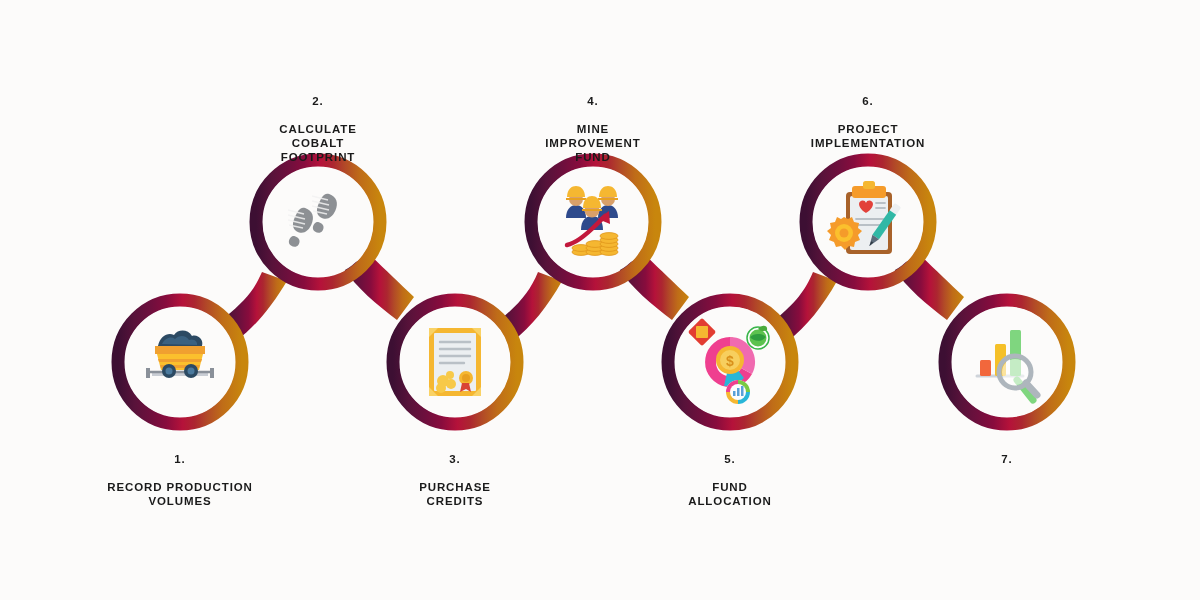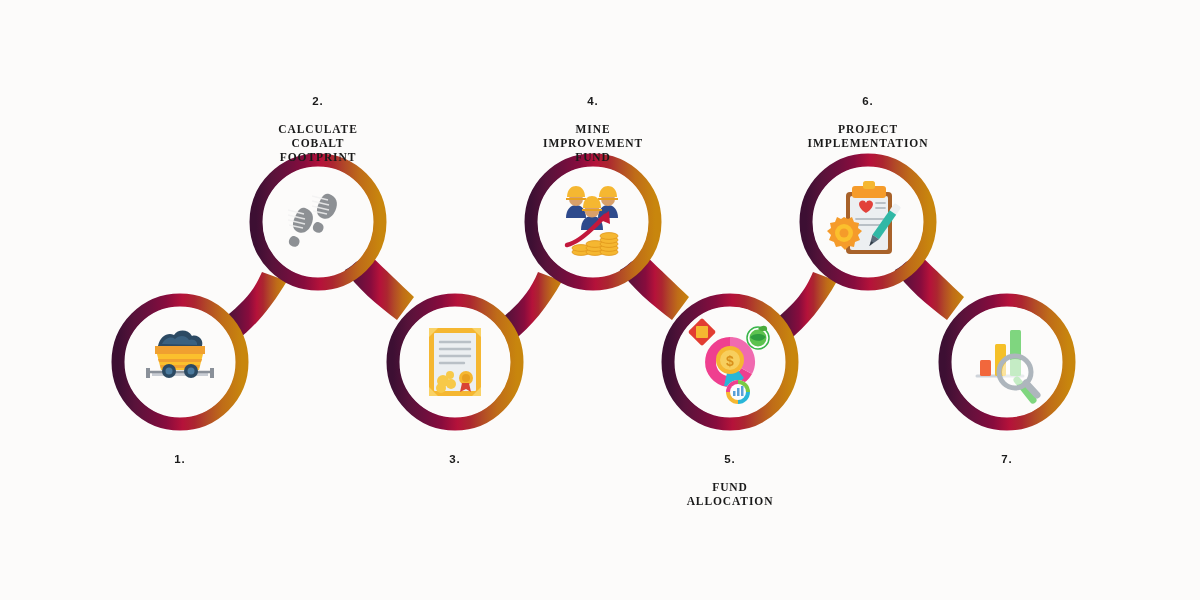--- a/index.html
+++ b/index.html
@@ -37,21 +37,20 @@
   }
   .step-num {
     display: block;
     font-size: 11.5px;
     font-weight: bold;
     letter-spacing: 0.9px;
     line-height: 14px;
   }
   .step-title {
     display: block;
-    font-family: Liberation Serif, serif;
   }
 </style>
 </head>
 <body>
 
 <div id="canvas" style="background: rgb(252, 251, 250);">
 
   <svg id="flow-svg" viewBox="0 0 1200 600">
     <defs>
       <linearGradient id="chainGrad" x1="0" y1="0" x2="1" y2="0">
@@ -266,31 +265,35 @@
       <rect x="3" y="-32" width="11" height="46" rx="1.5" fill="#7fd67f"></rect>
       <path d="M10,18 L26,38" stroke="#7fd67f" stroke-width="7" stroke-linecap="round"></path>
       <circle cx="8" cy="10" r="16" fill="none" stroke="#aeb6bd" stroke-width="5"></circle>
       <circle cx="8" cy="10" r="13" fill="#ffffff" opacity="0.55"></circle>
       <path d="M19,21 L30,33" stroke="#aeb6bd" stroke-width="7" stroke-linecap="round"></path>
     </g>
   </svg>
 
   <div class="step-label" style="left:60px; top:438px; width:240px;">
     <span class="step-num">1.</span>
+    <span class="step-title">RECORD PRODUCTION
+VOLUMES</span>
   </div>
 
   <div class="step-label" style="left:218px; top:80px; width:200px;">
     <span class="step-num">2.</span>
     <span class="step-title">CALCULATE
 COBALT
 FOOTPRINT</span>
   </div>
 
   <div class="step-label" style="left:355px; top:438px; width:200px;">
     <span class="step-num">3.</span>
+    <span class="step-title">PURCHASE
+CREDITS</span>
   </div>
 
   <div class="step-label" style="left:493px; top:80px; width:200px;">
     <span class="step-num">4.</span>
     <span class="step-title">MINE
 IMPROVEMENT
 FUND</span>
   </div>
 
   <div class="step-label" style="left:630px; top:438px; width:200px;">

